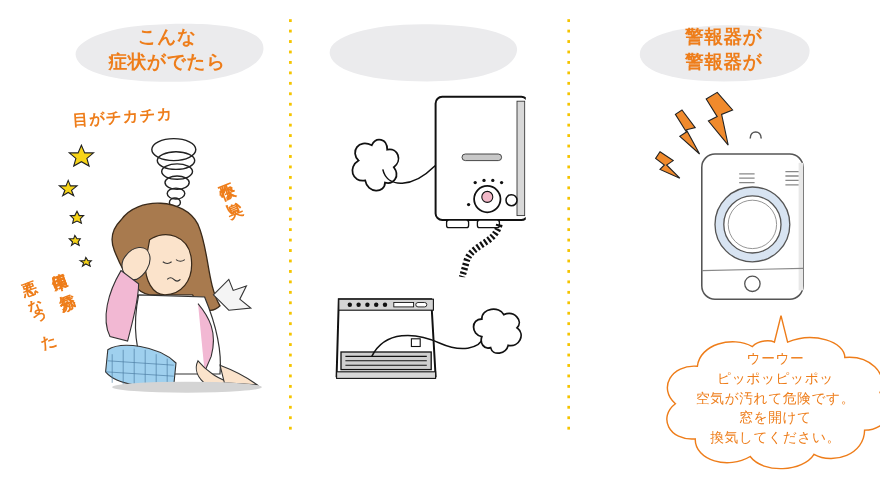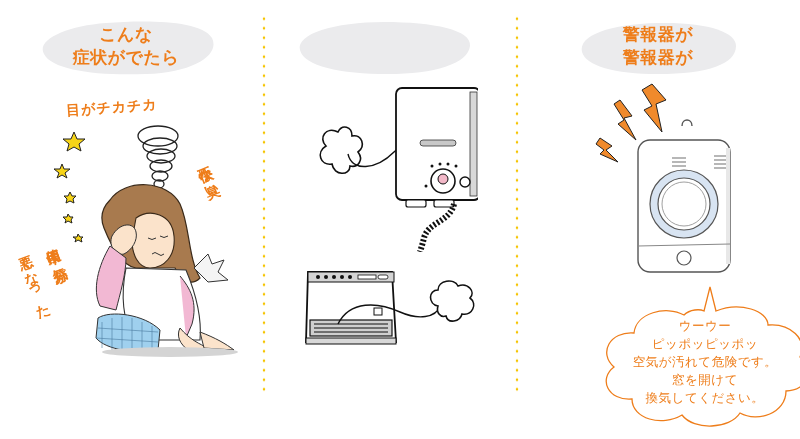--- a/index.html
+++ b/index.html
@@ -21,21 +21,21 @@
 
     .heading-blob {
       position: absolute; top: 14px; height: 64px;
       display: flex; flex-direction: column; align-items: center; justify-content: center;
       color: #ee7d1a; font-weight: bold; font-size: 17px; line-height: 23px; text-align: center;
       letter-spacing: 0.5px;
     }
     .heading-blob .blob-bg { position: absolute; inset: 0; z-index: 0; }
     .heading-blob span { position: relative; z-index: 1; white-space: nowrap; }
 
-    .panel-1 .heading-blob { left: 36px; width: 180px; }
+    .panel-1 .heading-blob { left: 62px; width: 180px; }
     .panel-2 .heading-blob { left: 26px; width: 180px; }
     .panel-3 .heading-blob { left: 40px; width: 160px; }
 
     .symptom {
       position: absolute; color: #ee7d1a; font-size: 14px; font-weight: bold; line-height: 15px;
       white-space: nowrap;
     }
     .symptom-eyes { left: 66px; top: 100px; font-size: 14px; letter-spacing: 1px; transform: rotate(-4deg); }
     .vertical { writing-mode: vertical-rl; text-orientation: upright; letter-spacing: 1px; }
     .symptom-smell { left: 198px; top: 156px; transform: rotate(-22deg); }

